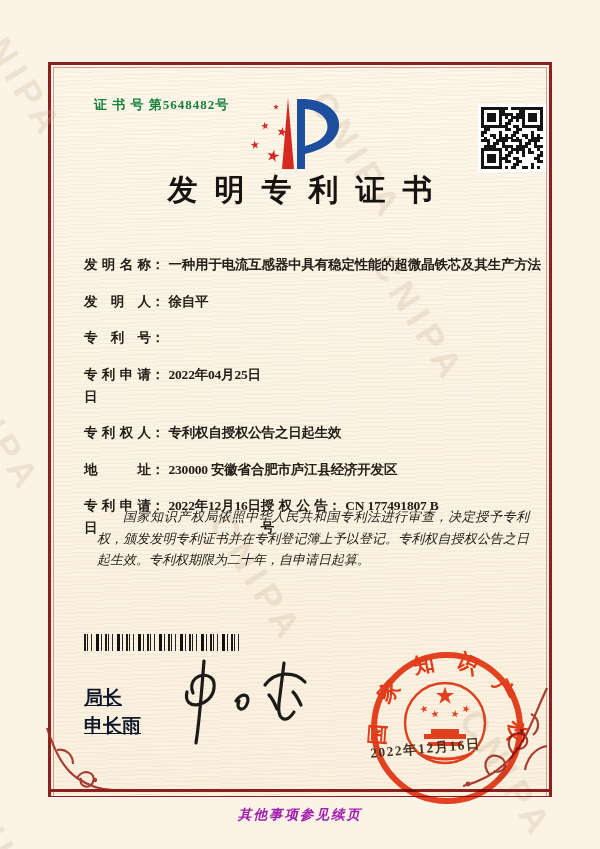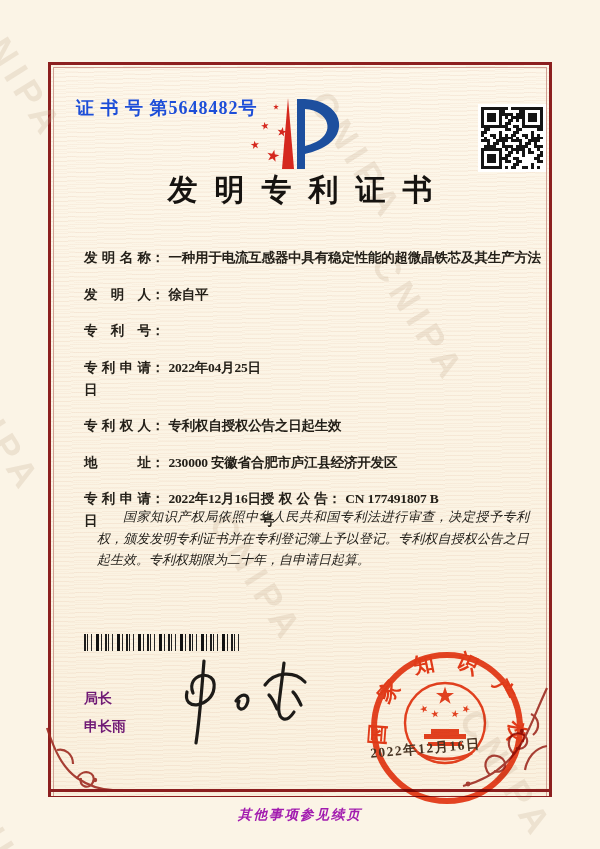--- a/index.html
+++ b/index.html
@@ -18,51 +18,51 @@
          background:
            repeating-linear-gradient(178deg, rgba(216,160,128,0.10) 0 1px, rgba(255,255,255,0) 1px 4px),
            repeating-linear-gradient(2deg, rgba(216,170,140,0.07) 0 1px, rgba(255,255,255,0) 1px 5px),
            linear-gradient(#fdf7ea,#faf1df);
          z-index:0;}
   .frame-inner{position:absolute;left:2px;top:2px;right:2px;bottom:0;
          border-top:1px solid #d2a093;border-left:1px solid #d2a093;border-right:1px solid #d2a093;}
   .bottom-rule{position:absolute;left:48px;top:789px;width:504px;height:8px;box-sizing:border-box;
          border-top:3.5px solid #8c1f1f;border-bottom:1.5px solid #8c1f1f;z-index:4;}
 
-  .cert-no{position:absolute;left:76px;top:96px;font-size:18px;font-weight:700;
-           letter-spacing:1px;color:#1d4ed8;z-index:3;}
+  .cert-no{position:absolute;left:94px;top:96px;font-size:13px;font-weight:700;
+           letter-spacing:1px;color:#15803d;z-index:3;}
 
   .logo{position:absolute;left:236px;top:95px;z-index:3;}
   .qr{position:absolute;left:478px;top:104px;width:68px;height:68px;background:#ffffff;
       padding:3px;box-sizing:border-box;z-index:3;}
 
   .title{position:absolute;left:0;top:170px;width:100%;text-align:center;font-size:30px;
          font-weight:700;color:#161310;letter-spacing:17px;text-indent:17px;z-index:3;}
 
-  .fields{position:absolute;left:84px;top:247px;right:52px;z-index:3;}
+  .fields{position:absolute;left:84px;top:254px;right:52px;z-index:3;}
   .frow{display:flex;align-items:flex-start;margin-bottom:14.5px;font-size:13.5px;
         font-weight:700;color:#242019;line-height:22px;}
   .flabel{display:inline-block;width:67px;text-align:justify;text-align-last:justify;flex:none;}
   .fcolon{flex:none;margin-right:4px;}
   .fvalue{letter-spacing:-0.2px;}
   .frow.double .pair2{display:flex;}
 
   .body-text{position:absolute;left:82px;top:491px;width:462px;z-index:3;
              font-size:13px;font-style:italic;color:#23201b;line-height:21.5px;text-align:justify;}
   .body-text p{margin:15px;text-indent:2em;}
 
   .barcode{position:absolute;left:84px;top:634px;width:157px;height:17px;z-index:3;
     background:
       repeating-linear-gradient(90deg,#1c1c1c 0 2px,transparent 2px 3px,#1c1c1c 3px 4px,
         transparent 4px 7px,#2a2a2a 7px 8px,transparent 8px 12px,#111 12px 15px,
         transparent 15px 17px,#222 17px 18px,transparent 18px 21px);}
 
   .officer{position:absolute;left:84px;top:684px;z-index:3;
            font-family:"Liberation Sans","DejaVu Sans",sans-serif;font-weight:700;
-           font-size:14px;color:#701a75;line-height:28px;}
+           font-size:19px;color:#0f172a;line-height:28px;text-decoration:underline;}
   .signature{position:absolute;left:163px;top:655px;z-index:3;}
 
   .flourish{position:absolute;z-index:2;}
   .seal{position:absolute;left:366px;top:647px;z-index:5;mix-blend-mode:multiply;opacity:.95;}
 
   .page-info{position:absolute;left:0;top:771px;width:100%;text-align:center;font-size:12px;
              color:#2e2923;z-index:3;letter-spacing:2px;}
   .footer-note{position:absolute;left:0;top:806px;width:100%;text-align:center;font-size:13.5px;
                font-style:italic;font-weight:600;color:#a21caf;z-index:3;letter-spacing:2px;}
 </style>

